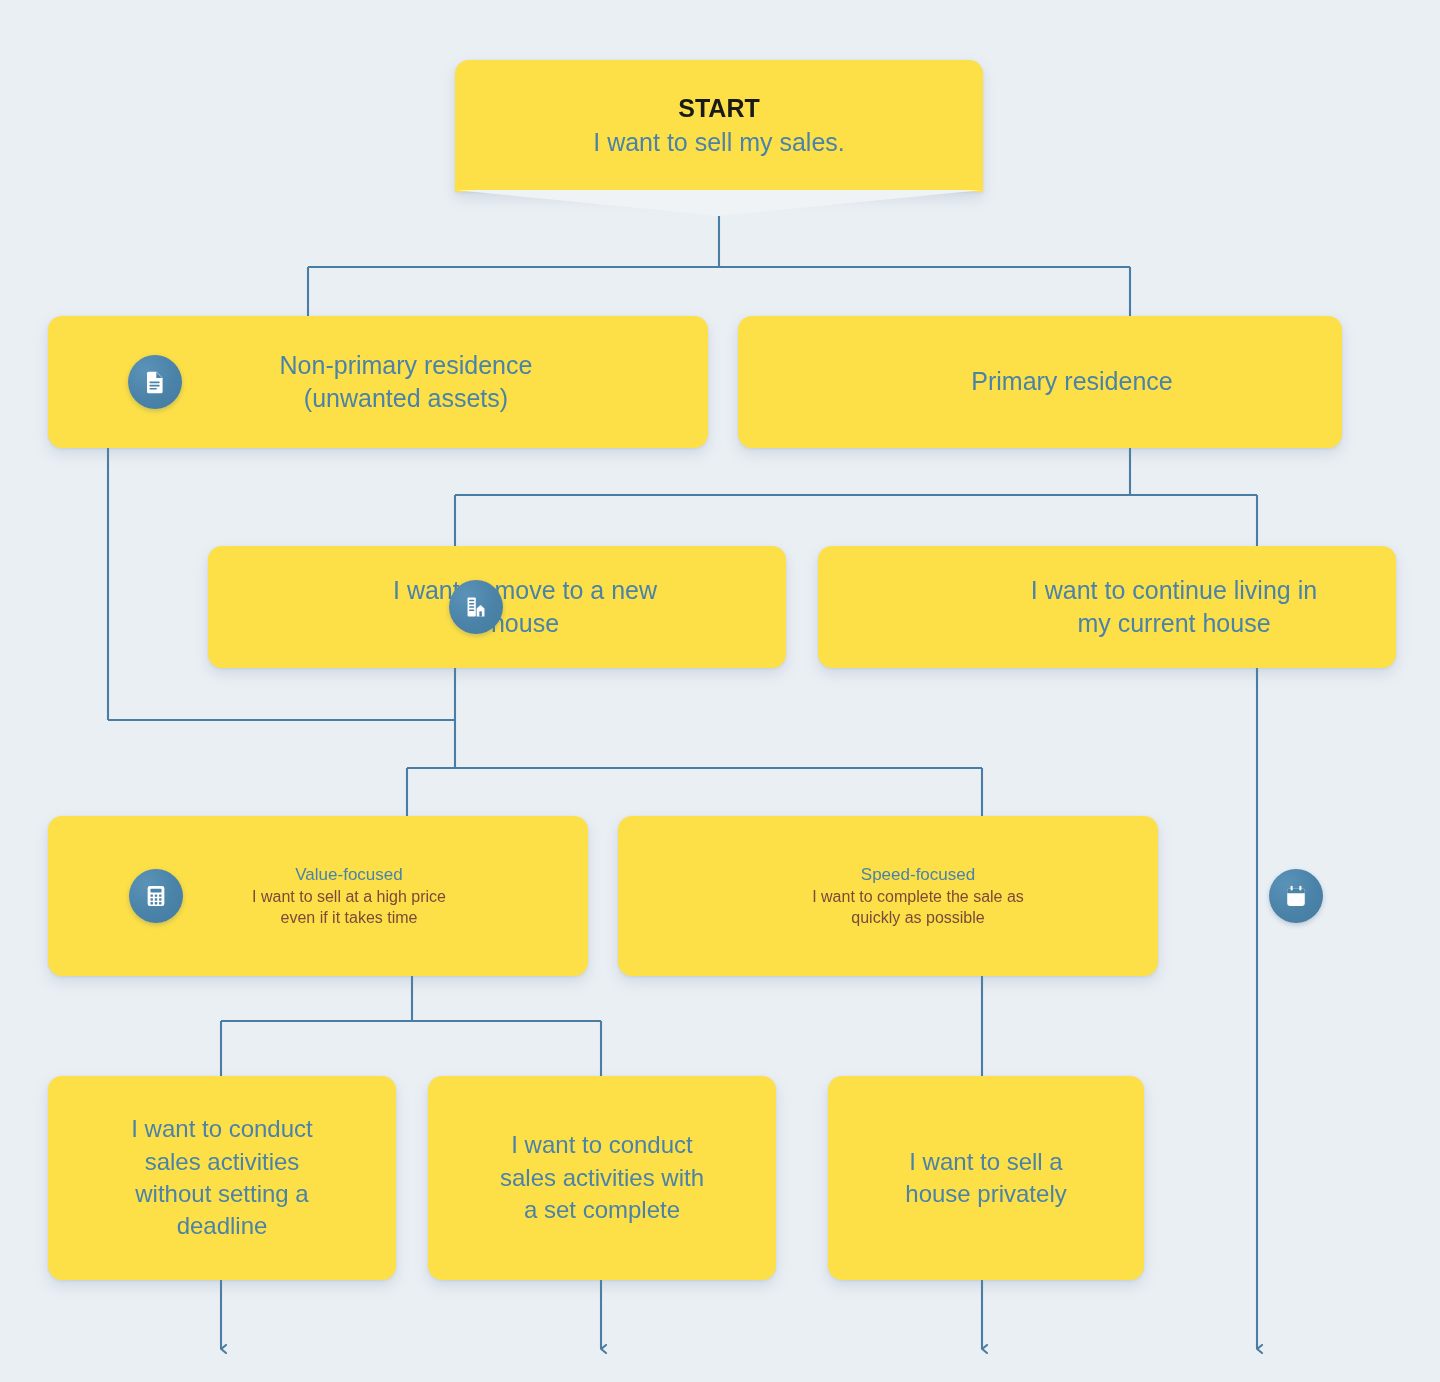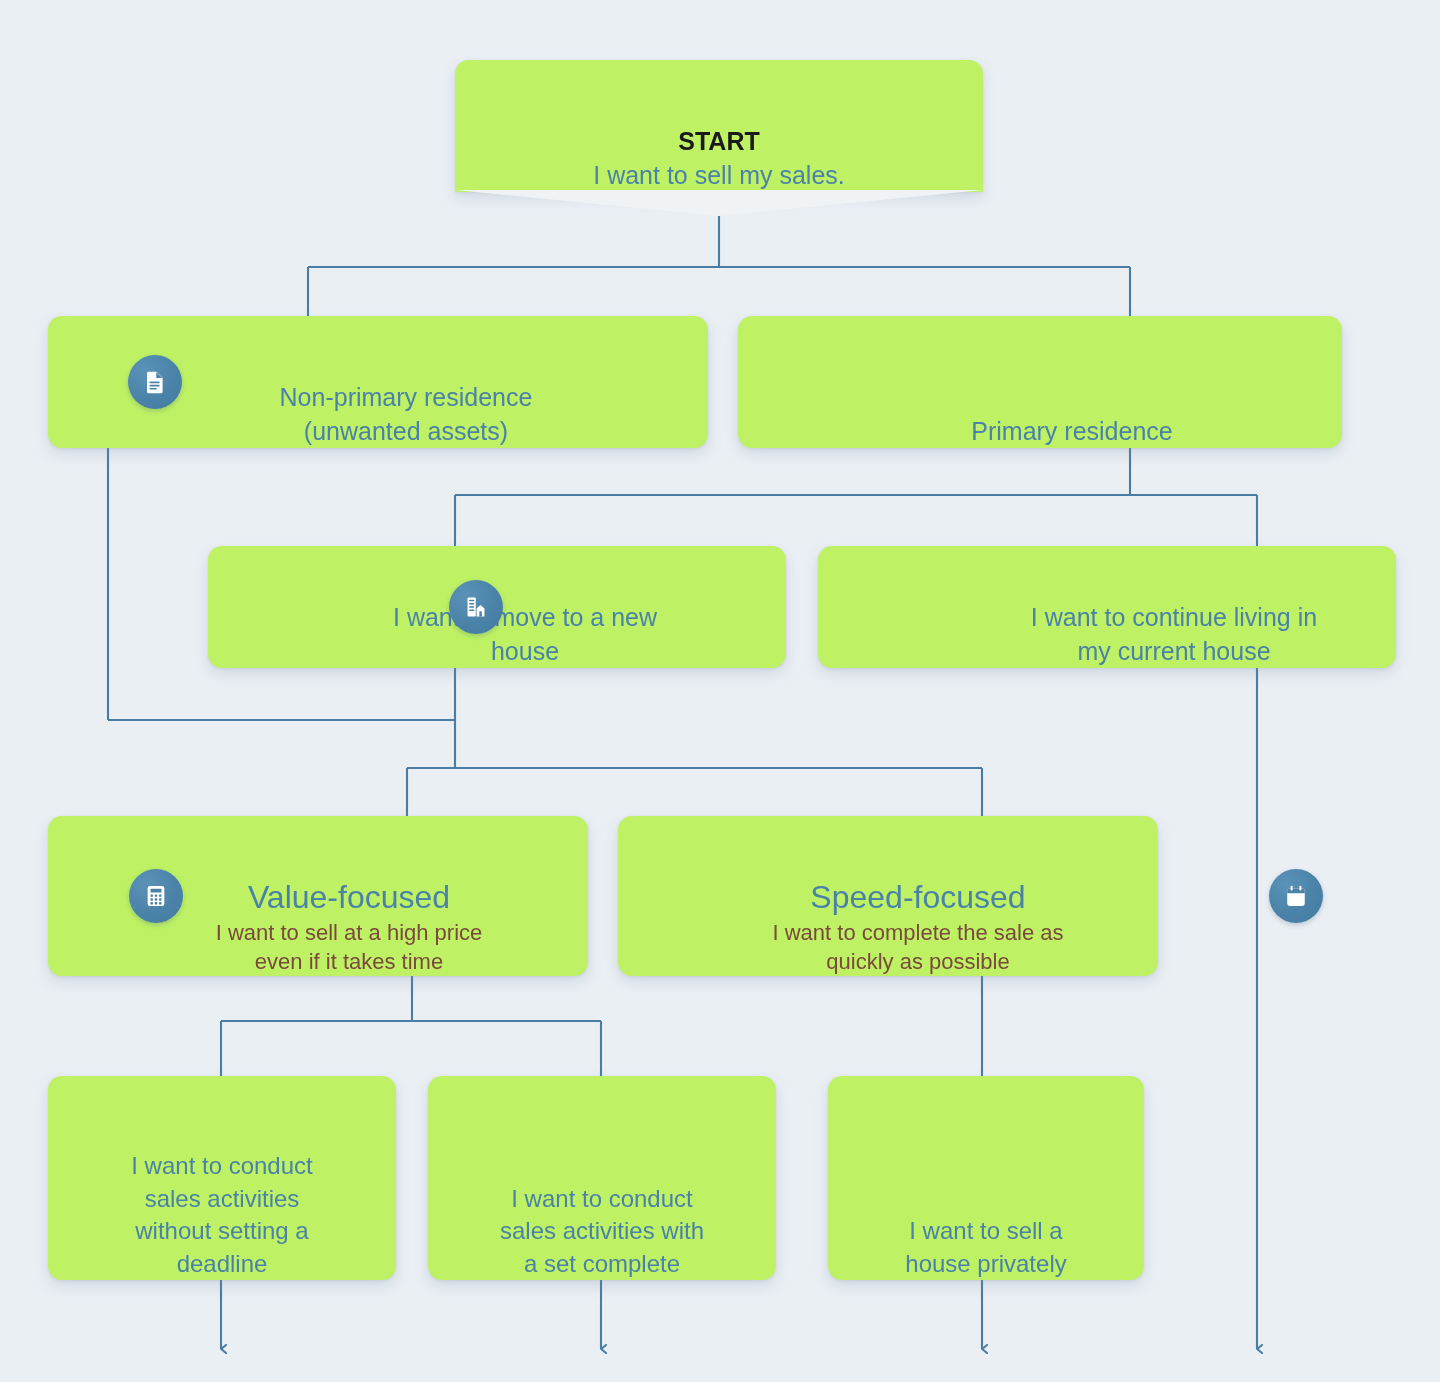--- a/index.html
+++ b/index.html
@@ -23,26 +23,26 @@
     position: absolute;
     left: 0;
     top: 0;
     width: 1440px;
     height: 1382px;
     pointer-events: none;
   }
   .node {
     position: absolute;
     box-sizing: border-box;
-    background: #bef264;
+    background: #fde047;
     border-radius: 14px;
     box-shadow: 0 6px 14px rgba(120, 140, 160, 0.22),
                 0 1px 3px rgba(120, 140, 160, 0.16);
     display: flex;
-    align-items: flex-end;
+    align-items: center;
     overflow: visible;
   }
   .node .icon-wrap {
     position: absolute;
     display: flex;
     align-items: center;
     justify-content: center;
     width: 54px;
     height: 54px;
     border-radius: 50%;
@@ -64,35 +64,35 @@
     display: block;
     color: #1a1a1a;
     font-size: 25px;
     font-weight: bold;
     line-height: 1.22;
     margin-bottom: 2px;
   }
   .title-accent {
     display: block;
     color: #4a82a8;
-    font-size: 32px;
+    font-size: 17px;
     font-weight: normal;
     line-height: 1.25;
     margin-bottom: 1px;
   }
   .label-main {
     display: block;
     color: #4a82a8;
     font-size: 25px;
     line-height: 1.34;
   }
   .label-sub {
     display: block;
     color: #7a4a3c;
-    font-size: 22px;
+    font-size: 16px;
     line-height: 1.33;
   }
   .label-small {
     display: block;
     color: #4a82a8;
     font-size: 24px;
     line-height: 1.35;
   }
 
   

